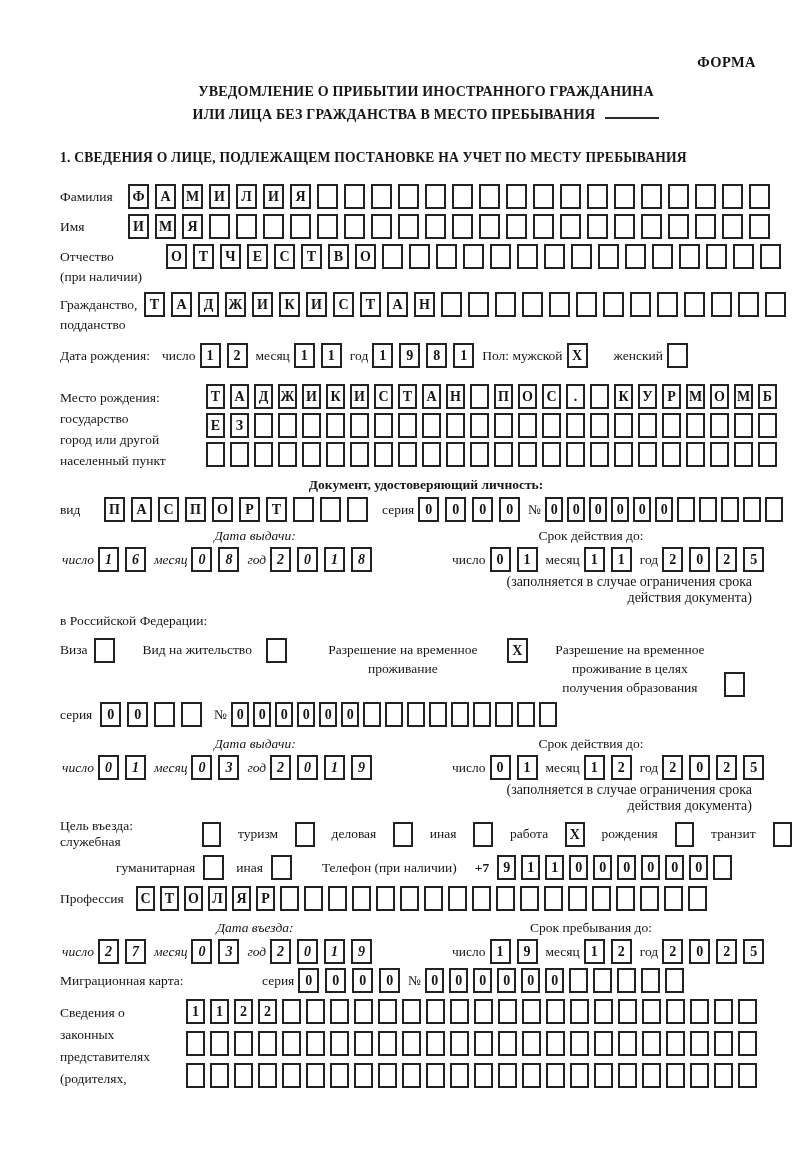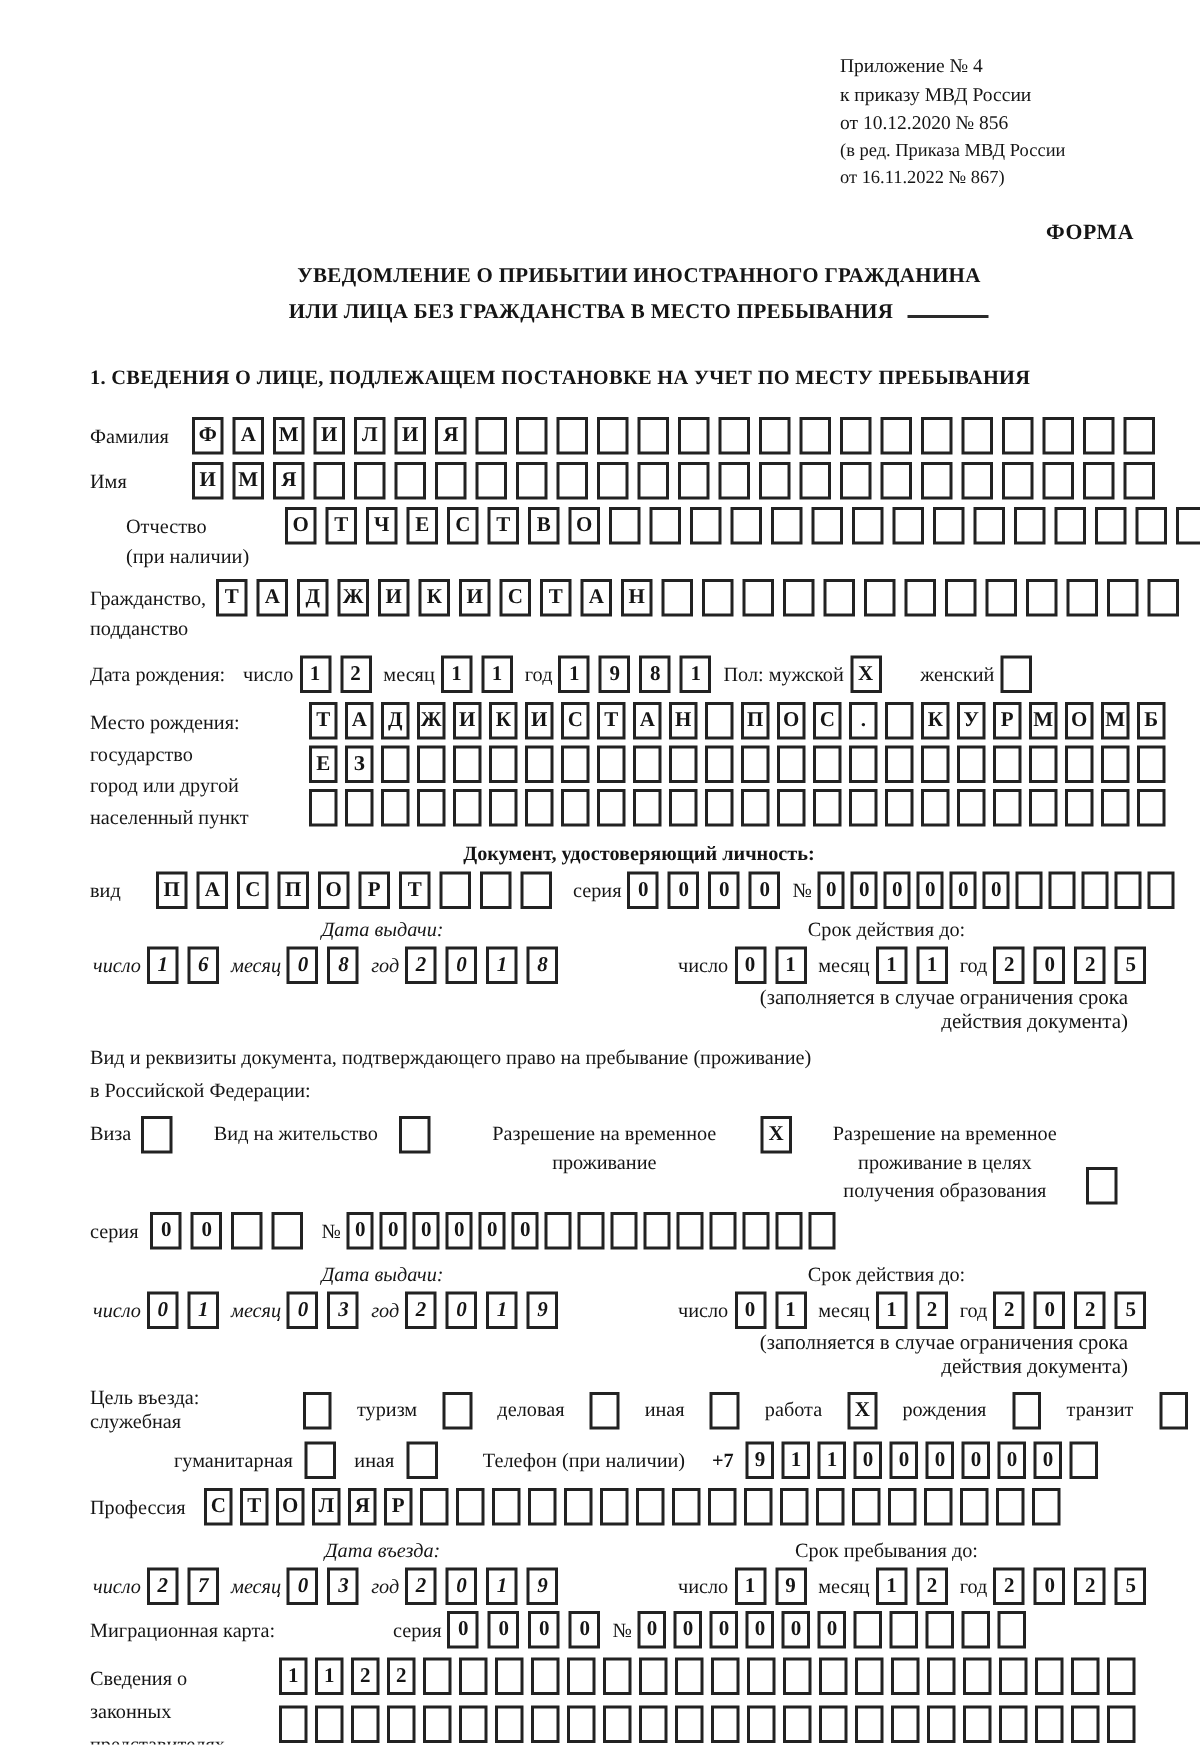--- a/index.html
+++ b/index.html
@@ -49,48 +49,41 @@
 
   .opt{display:flex;align-items:flex-start;}
   .opt .optlabel{text-align:center;line-height:19px;padding-top:2px;}
   .gap6{width:6px;flex:0 0 6px;}
 </style>
 </head>
 <body>
 
 <div class="page">
 
-  <div class="appendix">
-    <div>Приложение № 4</div>
-    <div>к приказу МВД России</div>
-    <div>от 10.12.2020 № 856</div>
-    <div class="small">(в ред. Приказа МВД России</div>
-    <div class="small">от 16.11.2022 № 867)</div>
-  </div>
   <div class="forma">ФОРМА</div>
 
   <div class="title">
     <div>УВЕДОМЛЕНИЕ О ПРИБЫТИИ ИНОСТРАННОГО ГРАЖДАНИНА</div>
     <div><span>ИЛИ ЛИЦА БЕЗ ГРАЖДАНСТВА В МЕСТО ПРЕБЫВАНИЯ</span><span class="blank-line"></span></div>
   </div>
 
   <div class="sect">1. СВЕДЕНИЯ О ЛИЦЕ, ПОДЛЕЖАЩЕМ ПОСТАНОВКЕ НА УЧЕТ ПО МЕСТУ ПРЕБЫВАНИЯ</div>
 
   <div class="frow">
     <div class="flabel" style="width:68px;">Фамилия</div>
     <div class="cells"><span class="cell">Ф</span><span class="cell">А</span><span class="cell">М</span><span class="cell">И</span><span class="cell">Л</span><span class="cell">И</span><span class="cell">Я</span><span class="cell"></span><span class="cell"></span><span class="cell"></span><span class="cell"></span><span class="cell"></span><span class="cell"></span><span class="cell"></span><span class="cell"></span><span class="cell"></span><span class="cell"></span><span class="cell"></span><span class="cell"></span><span class="cell"></span><span class="cell"></span><span class="cell"></span><span class="cell"></span><span class="cell"></span></div>
   </div>
 
   <div class="frow">
     <div class="flabel" style="width:68px;">Имя</div>
     <div class="cells"><span class="cell">И</span><span class="cell">М</span><span class="cell">Я</span><span class="cell"></span><span class="cell"></span><span class="cell"></span><span class="cell"></span><span class="cell"></span><span class="cell"></span><span class="cell"></span><span class="cell"></span><span class="cell"></span><span class="cell"></span><span class="cell"></span><span class="cell"></span><span class="cell"></span><span class="cell"></span><span class="cell"></span><span class="cell"></span><span class="cell"></span><span class="cell"></span><span class="cell"></span><span class="cell"></span><span class="cell"></span></div>
   </div>
 
   <div class="frow">
-    <div class="flabel" style="width:106px;margin-left:24px;">
+    <div class="flabel" style="width:106px;">
       <div>Отчество</div>
       <div>(при наличии)</div>
     </div>
     <div class="cells"><span class="cell">О</span><span class="cell">Т</span><span class="cell">Ч</span><span class="cell">Е</span><span class="cell">С</span><span class="cell">Т</span><span class="cell">В</span><span class="cell">О</span><span class="cell"></span><span class="cell"></span><span class="cell"></span><span class="cell"></span><span class="cell"></span><span class="cell"></span><span class="cell"></span><span class="cell"></span><span class="cell"></span><span class="cell"></span><span class="cell"></span><span class="cell"></span><span class="cell"></span><span class="cell"></span><span class="cell"></span></div>
   </div>
 
   <div class="frow">
     <div class="flabel" style="width:84px;">
       <div>Гражданство,</div>
       <div>подданство</div>
@@ -105,21 +98,21 @@
     <span class="lbl">месяц</span>
     <span class="cells"><span class="cell">1</span><span class="cell">1</span></span>
     <span class="lbl">год</span>
     <span class="cells"><span class="cell">1</span><span class="cell">9</span><span class="cell">8</span><span class="cell">1</span></span>
     <span class="lbl">Пол: мужской</span>
     <span class="cbox">X</span>
     <span class="lbl" style="padding-left:26px;">женский</span>
     <span class="cbox"></span>
   </div>
 
-  <div class="frow" style="margin-top:6px;">
+  <div class="frow" style="margin-top:16px;">
     <div class="flabel" style="width:146px;line-height:21px;">
       <div>Место рождения:</div>
       <div>государство</div>
       <div>город или другой</div>
       <div>населенный пункт</div>
     </div>
     <div>
       <div class="cells cells-sm cellrow"><span class="cell">Т</span><span class="cell">А</span><span class="cell">Д</span><span class="cell">Ж</span><span class="cell">И</span><span class="cell">К</span><span class="cell">И</span><span class="cell">С</span><span class="cell">Т</span><span class="cell">А</span><span class="cell">Н</span><span class="cell"></span><span class="cell">П</span><span class="cell">О</span><span class="cell">С</span><span class="cell">.</span><span class="cell"></span><span class="cell">К</span><span class="cell">У</span><span class="cell">Р</span><span class="cell">М</span><span class="cell">О</span><span class="cell">М</span><span class="cell">Б</span></div>
       <div class="cells cells-sm cellrow"><span class="cell">Е</span><span class="cell">З</span><span class="cell"></span><span class="cell"></span><span class="cell"></span><span class="cell"></span><span class="cell"></span><span class="cell"></span><span class="cell"></span><span class="cell"></span><span class="cell"></span><span class="cell"></span><span class="cell"></span><span class="cell"></span><span class="cell"></span><span class="cell"></span><span class="cell"></span><span class="cell"></span><span class="cell"></span><span class="cell"></span><span class="cell"></span><span class="cell"></span><span class="cell"></span><span class="cell"></span></div>
       <div class="cells cells-sm cellrow"><span class="cell"></span><span class="cell"></span><span class="cell"></span><span class="cell"></span><span class="cell"></span><span class="cell"></span><span class="cell"></span><span class="cell"></span><span class="cell"></span><span class="cell"></span><span class="cell"></span><span class="cell"></span><span class="cell"></span><span class="cell"></span><span class="cell"></span><span class="cell"></span><span class="cell"></span><span class="cell"></span><span class="cell"></span><span class="cell"></span><span class="cell"></span><span class="cell"></span><span class="cell"></span><span class="cell"></span></div>
@@ -157,21 +150,20 @@
         <span class="lbl">месяц</span>
         <span class="cells"><span class="cell">1</span><span class="cell">1</span></span>
         <span class="lbl">год</span>
         <span class="cells"><span class="cell">2</span><span class="cell">0</span><span class="cell">2</span><span class="cell">5</span></span>
       </div>
       <div class="note dnote">(заполняется в случае ограничения срока действия документа)</div>
     </div>
   </div>
 
   <div style="line-height:22px;margin-top:4px;">
-    <div>Вид и реквизиты документа, подтверждающего право на пребывание (проживание)</div>
     <div>в Российской Федерации:</div>
   </div>
 
   <div class="frow" style="margin-top:6px;">
     <div class="opt">
       <span class="optlabel">Виза</span>
       <span class="gap6"></span>
       <span class="cbox"></span>
     </div>
     <div class="opt" style="margin-left:28px;">

